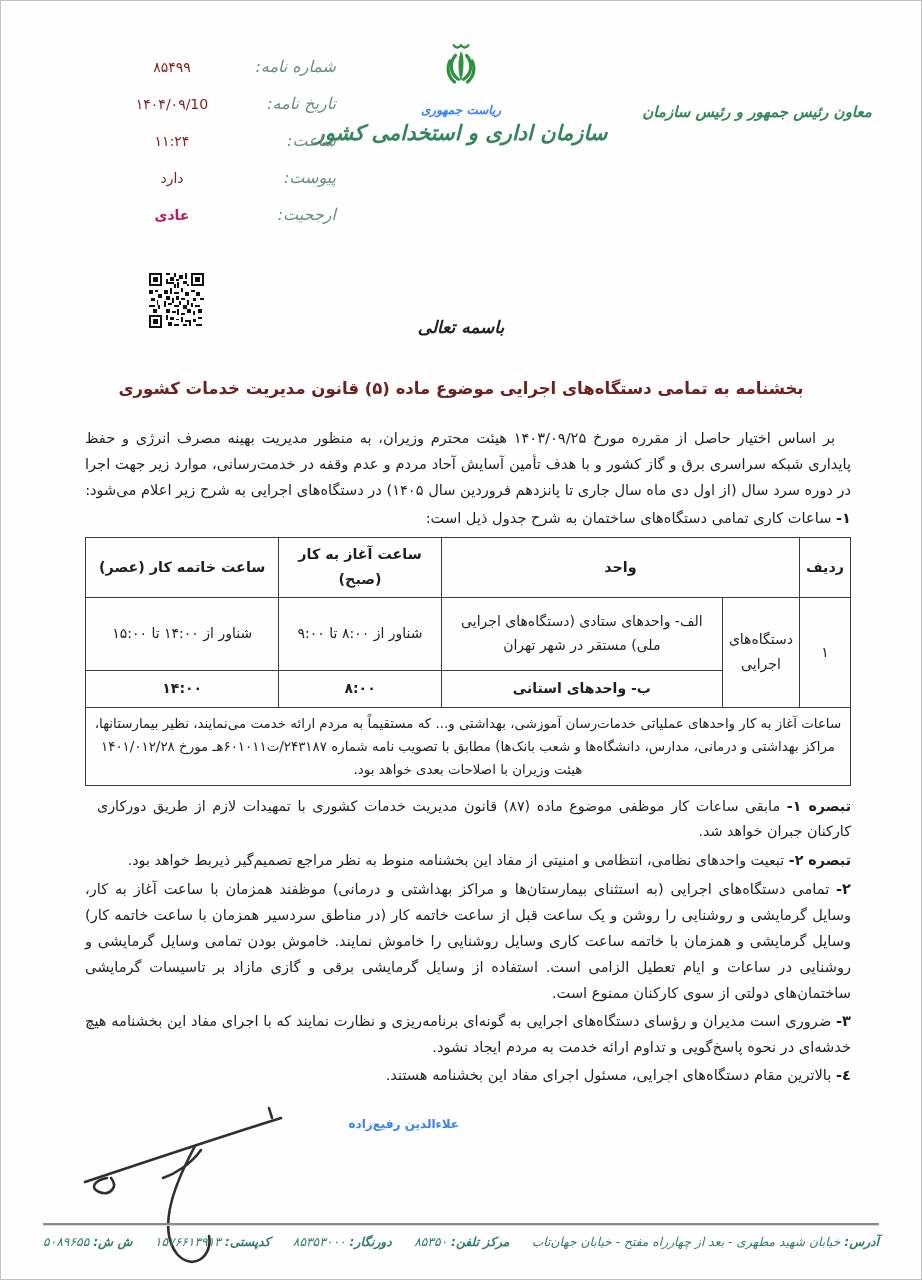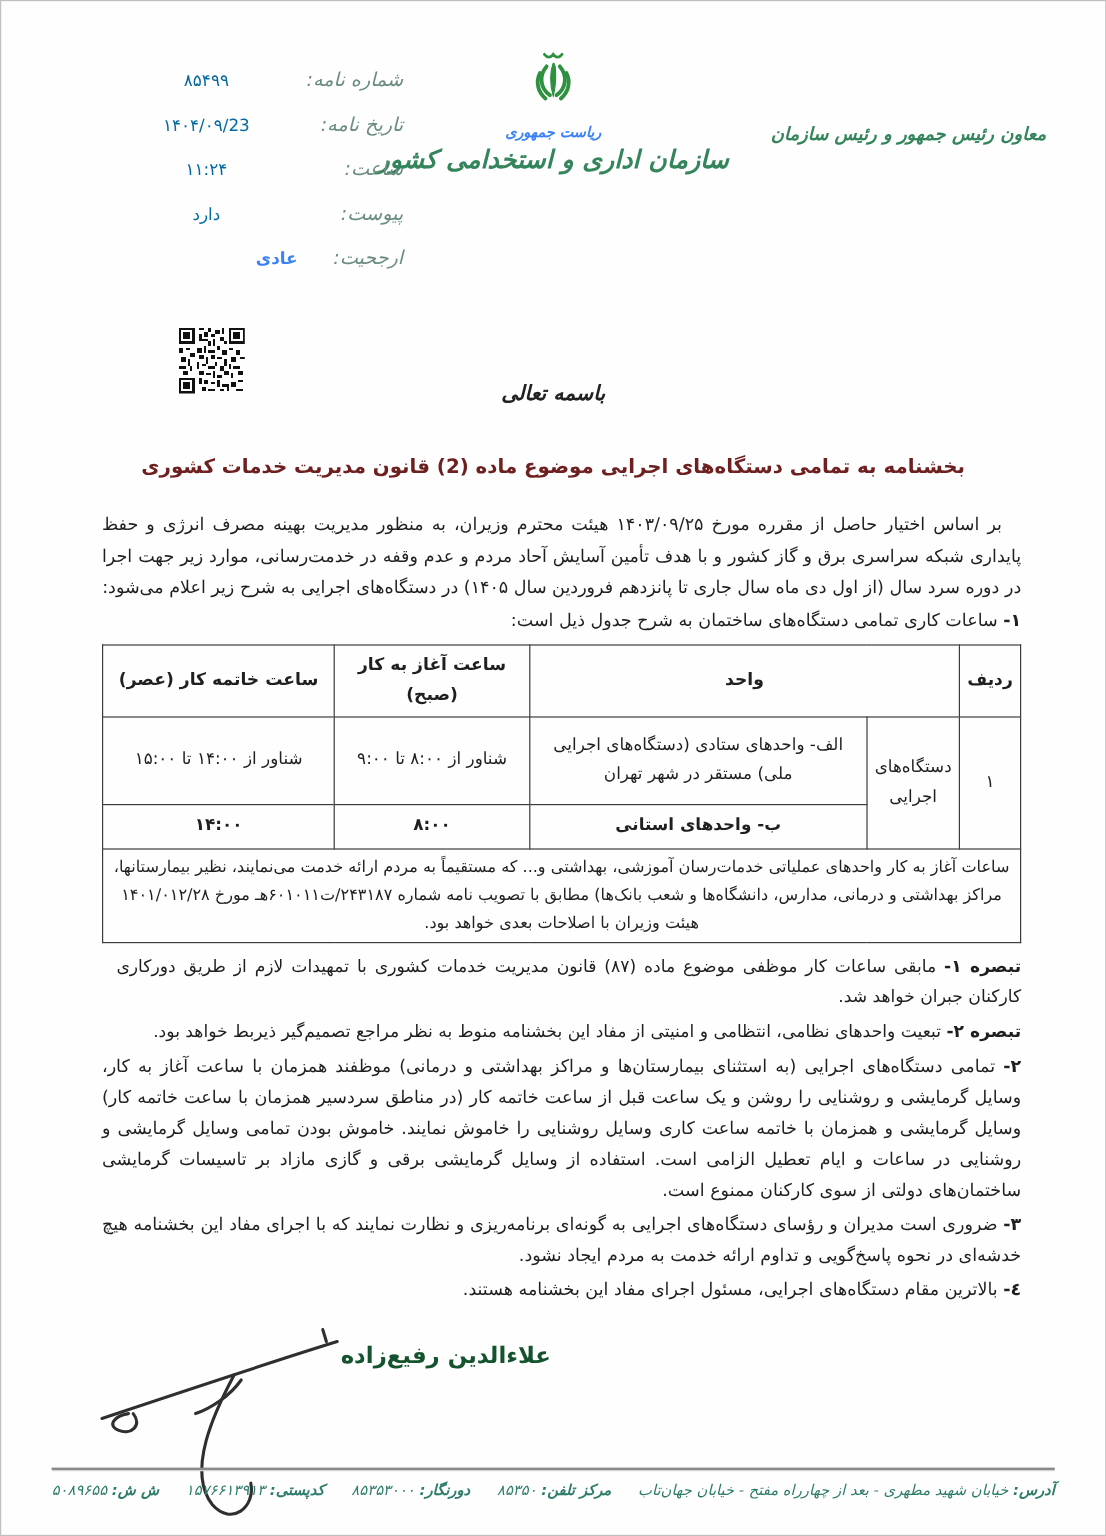--- a/index.html
+++ b/index.html
@@ -21,22 +21,22 @@
   }
   .hdr-center{
     position:absolute; top:38px; left:310px; width:300px; text-align:center;
   }
   .emblem{display:block;margin:0 auto;}
   .org-line1{color:#3b82f6; font-size:12px; font-style:italic; font-weight:bold; margin-top:12px;}
   .org-line2{color:#35855c; font-size:21px; font-style:italic; font-weight:bold; margin-top:4px; white-space:nowrap;text-align:center;}
   .hdr-fields{position:absolute; top:56px; left:95px; width:240px;}
   .frow{display:flex; align-items:baseline; height:37px;}
   .f-label{width:88px; color:#6a8d80; font-size:16px; font-style:italic; text-align:right;}
-  .f-value{flex:1; color:#0369a1; font-size:14px; text-align:center;}
-  .f-value.red{color:#3b82f6; font-weight:bold;text-align:right;}
+  .f-value{flex:1; color:#7f1d1d; font-size:14px; text-align:center;}
+  .f-value.red{color:#be185d; font-weight:bold;}
   .qr{position:absolute; top:272px; left:148px; width:55px; height:55px;}
   .bismillah{
     position:absolute; top:284px; left:0; right:0; text-align:center;
     font-family:"DejaVu Serif", serif; font-style:italic; font-weight:bold; font-size:17px; color:#222;margin-top:32px;
   }
   .doc-title{
     position:absolute; top:378px; left:0; right:0; text-align:center;
     font-weight:bold; font-size:16.5px; color:#6e2020;
   }
   
@@ -58,21 +58,21 @@
   tr.rowA td{height:64px;}
   tr.rowB td{height:28px;font-weight:bold;}
   td.note-cell{
     text-align:justify; font-size:13.4px; line-height:1.72; padding:6px 10px; font-weight:normal;margin-top:44px;
   }
   
   .notes{margin-top:8px;}
   .note-line{text-align:justify; margin:0 0 3px 12px; font-size:14.3px;}
   
   .sig-block{position:relative; height:178px; margin-top:16px;}
-  .sig-name{position:absolute; top:10px; right:392px; font-weight:bold; font-size:19px; color:#14532d; white-space:nowrap;}
+  .sig-name{position:absolute; top:10px; right:392px; font-weight:bold; font-size:12px; color:#3b82f6; white-space:nowrap;}
   .sig-svg{position:absolute; top:0; left:-12px;}
   
   .footer{
     position:absolute; left:42px; right:42px; top:1222px;
     border-top:2px solid #8a8a8a; box-shadow:0 1px 0 #d5d5d5 inset;
     padding-top:10px;
     display:flex; justify-content:space-between; align-items:baseline;
     color:#2e7c6b; font-size:12.3px; font-style:italic;
   }
   .foot-item{white-space:nowrap;}
@@ -100,21 +100,21 @@
     <div class="org-line2">سازمان اداری و استخدامی کشور</div>
   </div>
 
   <div class="hdr-fields">
     <div class="frow">
       <span class="f-label">شماره نامه:</span>
       <span class="f-value">۸۵۴۹۹</span>
     </div>
     <div class="frow">
       <span class="f-label">تاریخ نامه:</span>
-      <span class="f-value">۱۴۰۴/۰۹/23</span>
+      <span class="f-value">۱۴۰۴/۰۹/10</span>
     </div>
     <div class="frow">
       <span class="f-label">ساعت:</span>
       <span class="f-value">۱۱:۲۴</span>
     </div>
     <div class="frow">
       <span class="f-label">پیوست:</span>
       <span class="f-value">دارد</span>
     </div>
     <div class="frow">
@@ -193,21 +193,21 @@
         <rect x="10" y="26" width="2" height="2"></rect>
       <rect x="13" y="27" width="3" height="1"></rect>
         <rect x="18" y="27" width="2" height="1"></rect>
         <rect x="21" y="26" width="1" height="2"></rect>
         <rect x="25" y="27" width="3" height="1"></rect>
     </g>
   </svg>
 
   <div class="bismillah">باسمه تعالی</div>
 
-  <div class="doc-title">بخشنامه به تمامی دستگاه‌های اجرایی موضوع ماده (2) قانون مدیریت خدمات کشوری</div>
+  <div class="doc-title">بخشنامه به تمامی دستگاه‌های اجرایی موضوع ماده (۵) قانون مدیریت خدمات کشوری</div>
 
   <div class="content">
 
     <p class="para indent">بر اساس اختیار حاصل از مقرره مورخ ۱۴۰۳/۰۹/۲۵ هیئت محترم وزیران، به منظور مدیریت بهینه مصرف انرژی و حفظ پایداری شبکه سراسری برق و گاز کشور و با هدف تأمین آسایش آحاد مردم و عدم وقفه در خدمت‌رسانی، موارد زیر جهت اجرا در دوره سرد سال (از اول دی ماه سال جاری تا پانزدهم فروردین سال ۱۴۰۵) در دستگاه‌های اجرایی به شرح زیر اعلام می‌شود:</p>
 
     <p class="item"><span class="b">۱-</span> <span>ساعات کاری تمامی دستگاه‌های ساختمان به شرح جدول ذیل است:</span></p>
 
     <table class="sched">
       <colgroup>
         <col style="width:46px">

